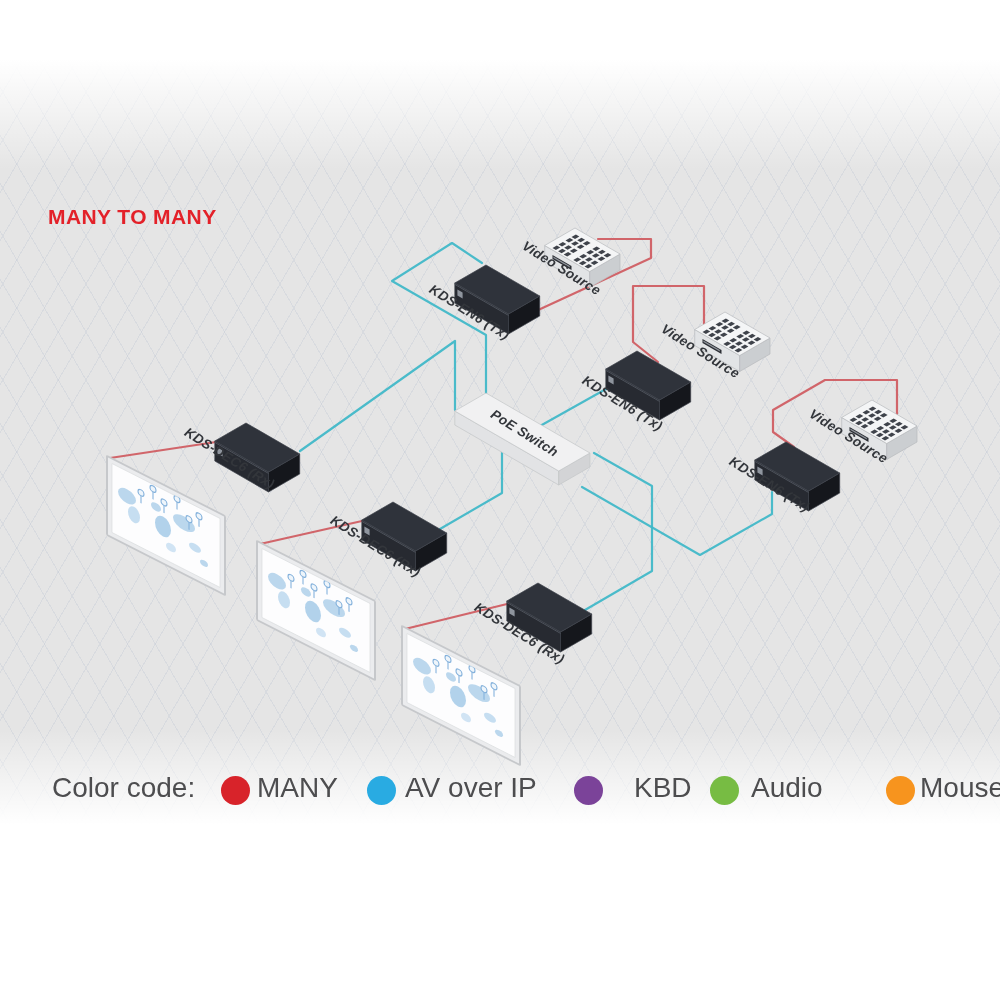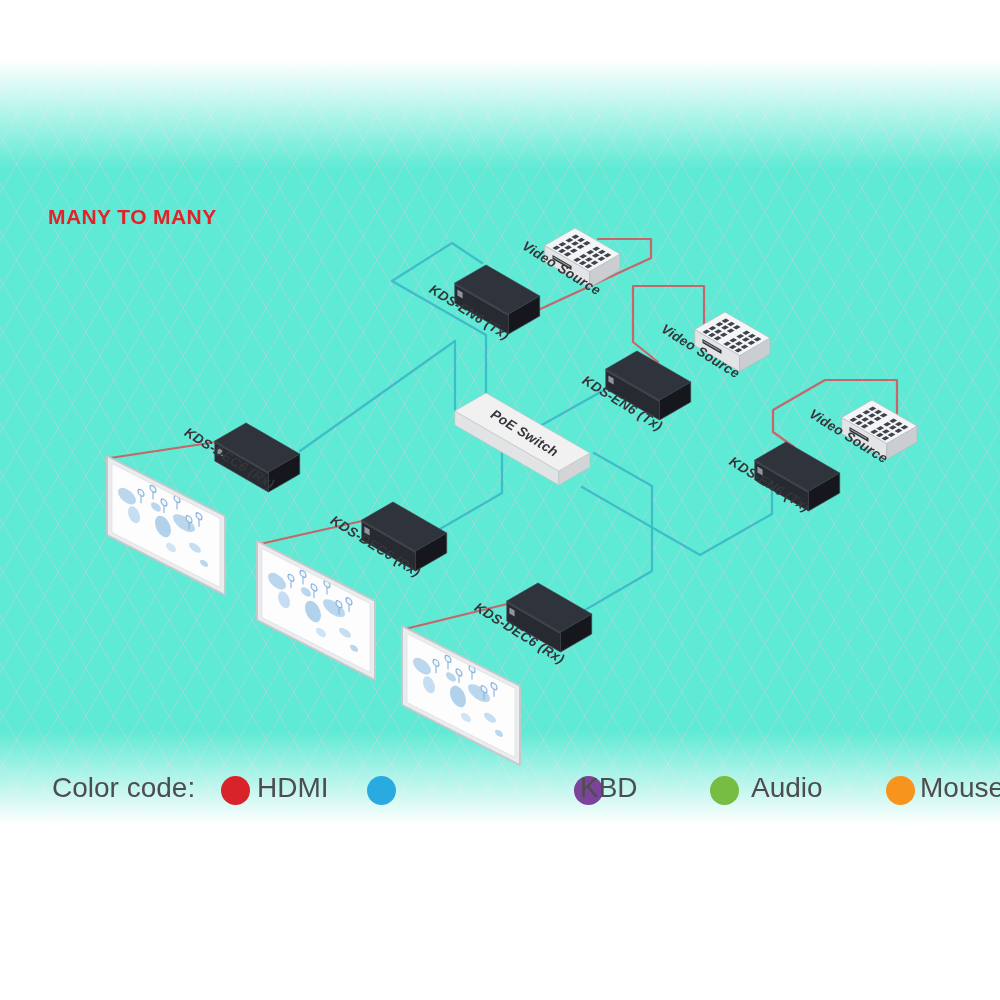--- a/index.html
+++ b/index.html
@@ -1,16 +1,16 @@
 <!DOCTYPE html>
 <html style="--hdmi: #cf5a60; --avip: #3db7c8; --title: #e32129; --text: #4d4d4f; --label: #33363b;"><head>
 <meta charset="utf-8">
 <style>
   html,body{margin:0;padding:0;background:#ffffff;}
-  .stage{position:relative;width:1000px;height:1000px;overflow:hidden;background:#5eead4;
+  .stage{position:relative;width:1000px;height:1000px;overflow:hidden;background:#e5e5e5;
          font-family:"Liberation Sans",sans-serif;}
   .grid{position:absolute;left:0;top:0;right:0;bottom:0;
     background-image:
       repeating-linear-gradient(60deg, rgba(200,206,216,.45) 0 1px, transparent 1px 24px),
       repeating-linear-gradient(120deg, rgba(200,206,216,.45) 0 1px, transparent 1px 24px);}
   .fade-top{position:absolute;left:0;top:0;width:100%;height:170px;
     background:linear-gradient(#ffffff 35%, rgba(255,255,255,0));}
   .fade-bottom{position:absolute;left:0;top:730px;width:100%;height:270px;
     background:linear-gradient(rgba(255,255,255,0), #ffffff 35%, #ffffff);}
   .title{position:absolute;left:48px;top:205px;font-size:21px;font-weight:800;
@@ -299,22 +299,23 @@
       <text class="lbl" x="229" y="459" transform="rotate(32 229 459)">KDS-DEC6 (Rx)</text>
       <text class="lbl" x="375" y="547" transform="rotate(32 375 547)">KDS-DEC6 (Rx)</text>
       <text class="lbl" x="519" y="634" transform="rotate(32 519 634)">KDS-DEC6 (Rx)</text>
       <text class="lbl" x="524" y="434" transform="rotate(32 524 434)">PoE Switch</text>
     </g>
   </svg>
 
   <div class="legend">
     <span class="legend-title">Color code:</span>
     <span class="dot" style="left: 197px; background: rgb(216, 35, 42);"></span>
-    <span class="legend-label" style="left:233px">HDMI</span>
+    <span class="legend-label" style="left:233px">MANY</span>
     <span class="dot" style="left: 343px; background: rgb(41, 171, 226);"></span>
+    <span class="legend-label" style="left:381px">AV over IP</span>
     <span class="dot" style="left: 550px; background: rgb(123, 67, 153);"></span>
-    <span class="legend-label" style="left:556px">KBD</span>
+    <span class="legend-label" style="left:610px">KBD</span>
     <span class="dot" style="left: 686px; background: rgb(119, 188, 67);"></span>
     <span class="legend-label" style="left:727px">Audio</span>
     <span class="dot" style="left: 862px; background: rgb(247, 148, 30);"></span>
     <span class="legend-label" style="left:896px">Mouse</span>
   </div>
 </div>
 
 </body></html>

